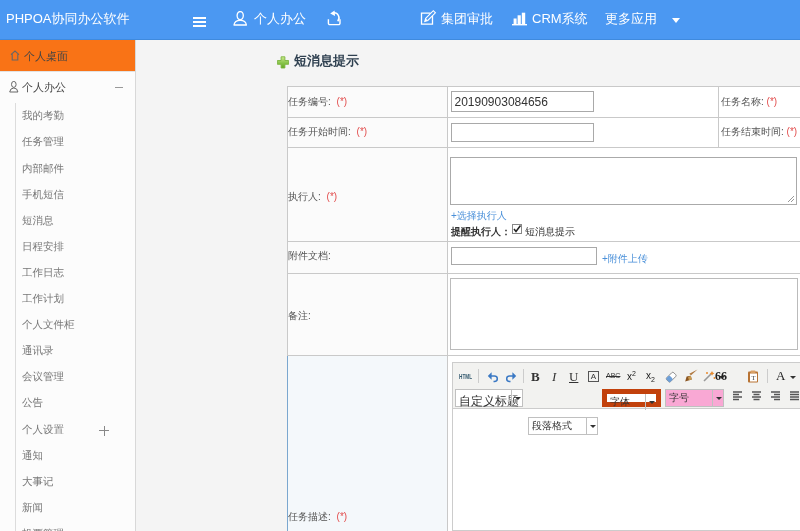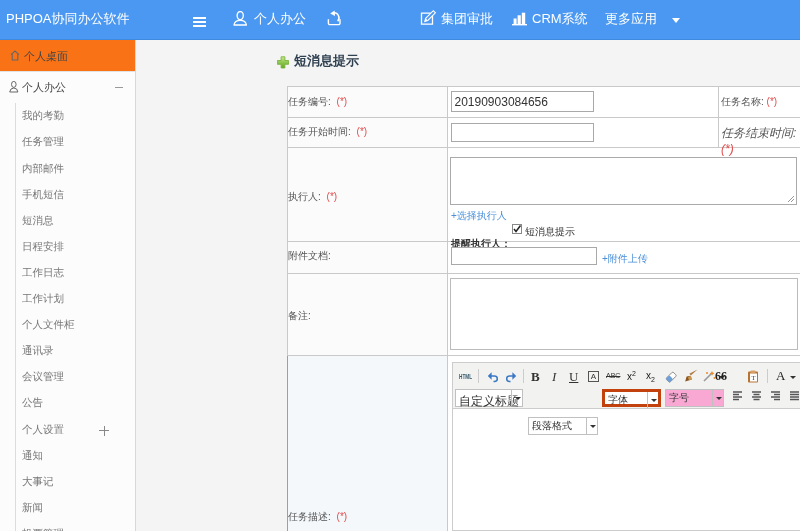--- a/index.html
+++ b/index.html
@@ -107,30 +107,30 @@
     <div class="abs" style="left:0;top:155px;width:513px;height:1px;background:#c9c9c9;"></div>
     <div class="abs" style="left:0;top:187px;width:513px;height:1px;background:#c9c9c9;"></div>
     <div class="abs" style="left:0;top:269px;width:513px;height:1px;background:#c9c9c9;"></div>
 
     <div class="abs" style="left:1px;top:8.5px;font-size:10px;color:#555;">任务编号: <span style="color:#e24c4c;margin-left:3px;">(*)</span></div>
     <input class="abs" style="left: 164px; top: 5px; width: 143px; height: 21px; border: 1px solid rgb(169, 169, 169); font-size: 12px; color: rgb(51, 51, 51); padding-left: 2.5px; font-family: &quot;Liberation Sans&quot;, sans-serif;" value="20190903084656">
     <div class="abs" style="left:434px;top:8.5px;font-size:10px;color:#555;">任务名称: <span style="color:#e24c4c;">(*)</span></div>
 
     <div class="abs" style="left:1px;top:38.5px;font-size:10px;color:#555;">任务开始时间: <span style="color:#e24c4c;margin-left:3px;">(*)</span></div>
     <div class="abs" style="left:164px;top:37px;width:143px;height:19px;border:1px solid #a9a9a9;background:#fff;"></div>
-    <div class="abs" style="left:434px;top:38.5px;font-size:12px;color:#555;font-style:italic;">任务结束时间: <span style="color:#e24c4c;">(*)</span></div>
+    <div class="abs" style="left:434px;top:38.5px;font-size:10px;color:#555;">任务结束时间: <span style="color:#e24c4c;">(*)</span></div>
 
     <div class="abs" style="left:1px;top:104px;font-size:10px;color:#555;">执行人: <span style="color:#e24c4c;margin-left:3px;">(*)</span></div>
     <div class="abs" style="left:163px;top:71px;width:347px;height:48px;border:1px solid #aaa;background:#fff;">
       <svg class="abs" style="right:1px;bottom:1px;" width="8" height="8" viewBox="0 0 8 8">
         <path d="M7,1 L1,7 M7,4 L4,7" stroke="#999" stroke-width="1" fill="none"></path>
       </svg>
     </div>
     <div class="abs" style="left:164px;top:123px;font-size:10px;color:#4a90d9;">+选择执行人</div>
-    <div class="abs" style="left:164px;top:139px;font-size:10px;color:#333;font-weight:bold;margin-top:12px;">提醒执行人：</div>
+    <div class="abs" style="left:164px;top:139px;font-size:10px;color:#333;font-weight:bold;">提醒执行人：</div>
     <div class="abs" style="left:225px;top:138px;width:10px;height:10px;border:1px solid #888;background:#fff;">
       <svg width="10" height="10" viewBox="0 0 10 10" style="position:absolute;left:-1px;top:-1px;">
         <path d="M2,5 L4,7.5 L8.5,1.5" stroke="#222" stroke-width="1.5" fill="none"></path>
       </svg>
     </div>
     <div class="abs" style="left:238px;top:139px;font-size:10px;color:#333;">短消息提示</div>
 
     <div class="abs" style="left:1px;top:163px;font-size:10px;color:#555;">附件文档:</div>
     <div class="abs" style="left:164px;top:161px;width:146px;height:18px;border:1px solid #a9a9a9;background:#fff;"></div>
     <div class="abs" style="left:315px;top:166px;font-size:10px;color:#4a90d9;">+附件上传</div>
@@ -200,21 +200,21 @@
         <div class="abs" style="right:0;top:0;width:11px;height:16px;border-left:1px solid #c0c0c0;">
           <div class="abs" style="left:2.5px;top:6.5px;width:0;height:0;border-left:3px solid transparent;border-right:3px solid transparent;border-top:3.5px solid #333;"></div>
         </div>
       </div>
       <div class="abs" style="left:75px;top:26px;width:70px;height:18px;border:1px solid #c0c0c0;background:#fff;margin-top:28px;">
         <div class="abs" style="left:3px;top:0;line-height:16px;font-size:10px;color:#333;">段落格式</div>
         <div class="abs" style="right:0;top:0;width:11px;height:16px;border-left:1px solid #c0c0c0;">
           <div class="abs" style="left:2.5px;top:6.5px;width:0;height:0;border-left:3px solid transparent;border-right:3px solid transparent;border-top:3.5px solid #333;"></div>
         </div>
       </div>
-      <div class="abs" style="left:149px;top:26px;width:59px;height:18px;border:3px solid #c2410c;background:#fff;">
+      <div class="abs" style="left:149px;top:26px;width:59px;height:18px;border:5px solid #c2410c;background:#fff;">
         <div class="abs" style="left:3px;top:0;line-height:16px;font-size:10px;color:#333;">字体</div>
         <div class="abs" style="right:0;top:0;width:11px;height:16px;border-left:1px solid #c0c0c0;">
           <div class="abs" style="left:2.5px;top:6.5px;width:0;height:0;border-left:3px solid transparent;border-right:3px solid transparent;border-top:3.5px solid #333;"></div>
         </div>
       </div>
       <div class="abs" style="left:212px;top:26px;width:59px;height:18px;border:1px solid #c0c0c0;background:#f9a8d4;">
         <div class="abs" style="left:3px;top:0;line-height:16px;font-size:10px;color:#333;">字号</div>
         <div class="abs" style="right:0;top:0;width:11px;height:16px;border-left:1px solid #c0c0c0;">
           <div class="abs" style="left:2.5px;top:6.5px;width:0;height:0;border-left:3px solid transparent;border-right:3px solid transparent;border-top:3.5px solid #333;"></div>
         </div>

